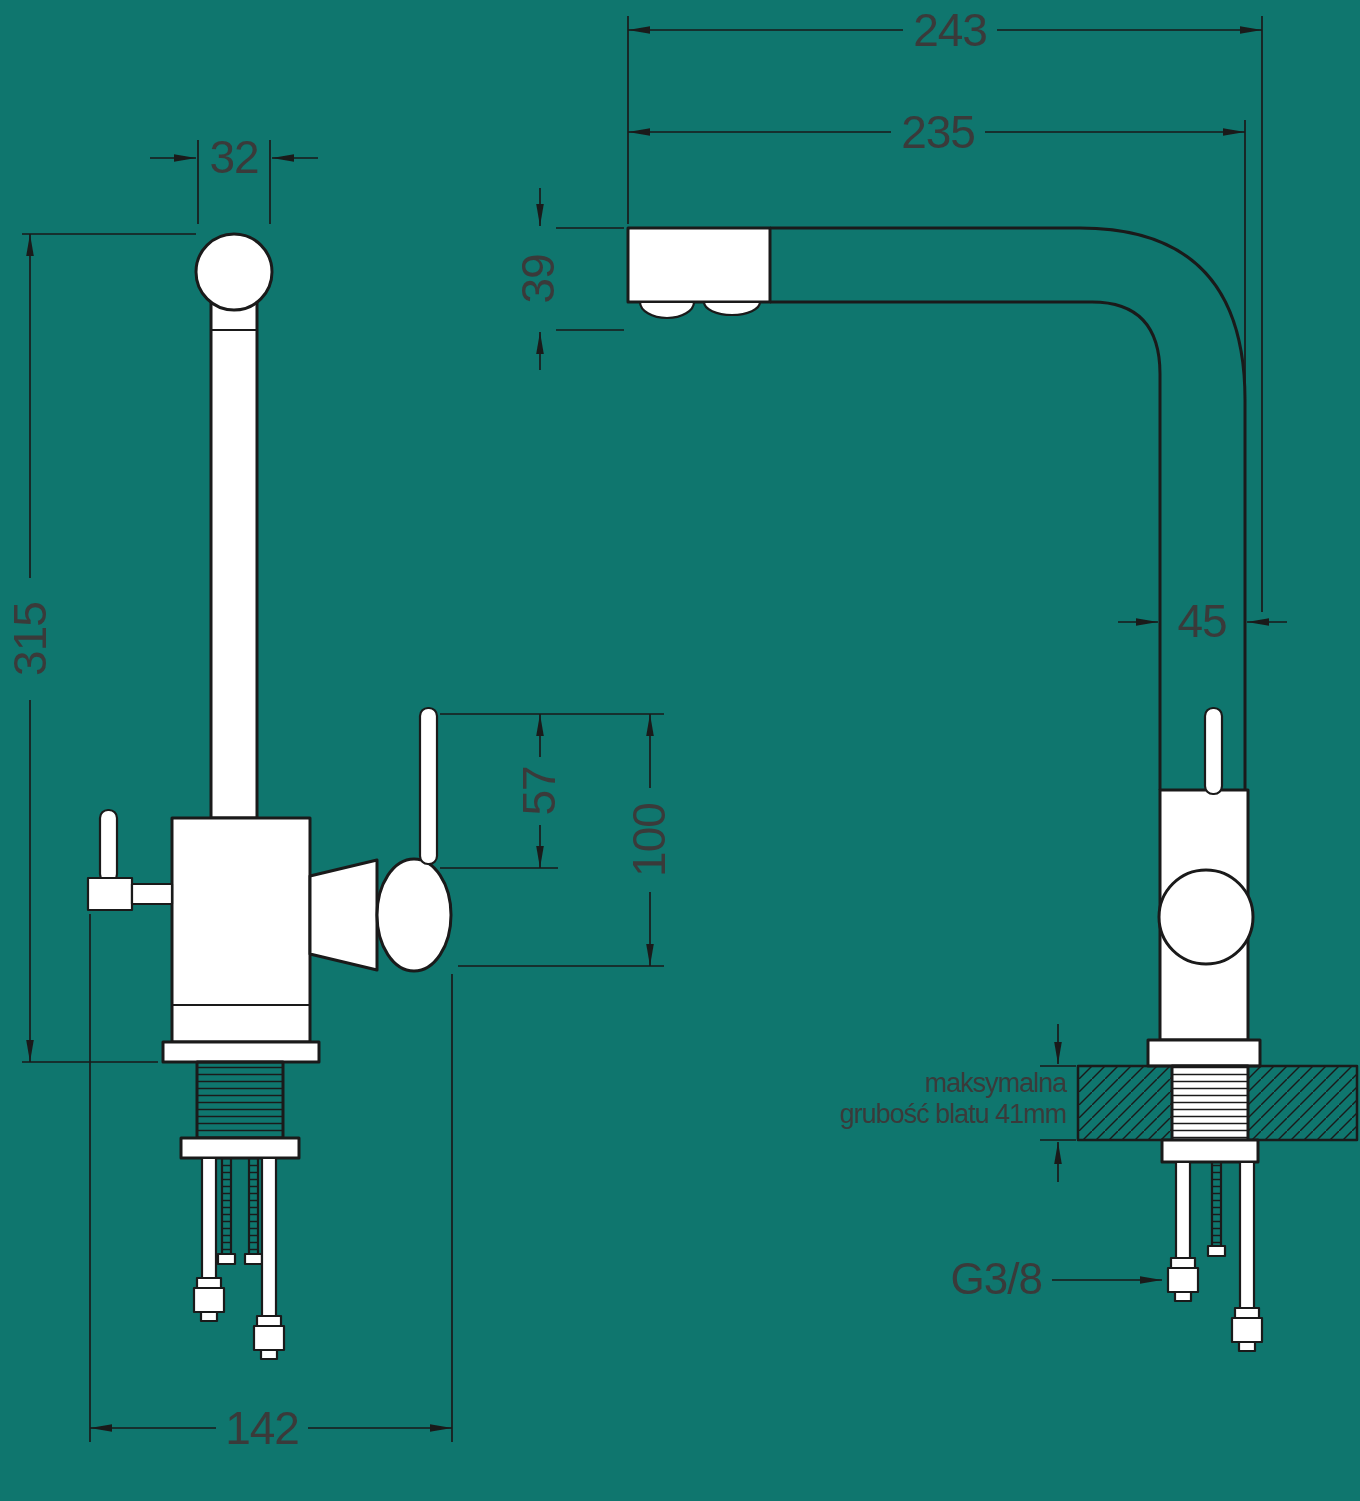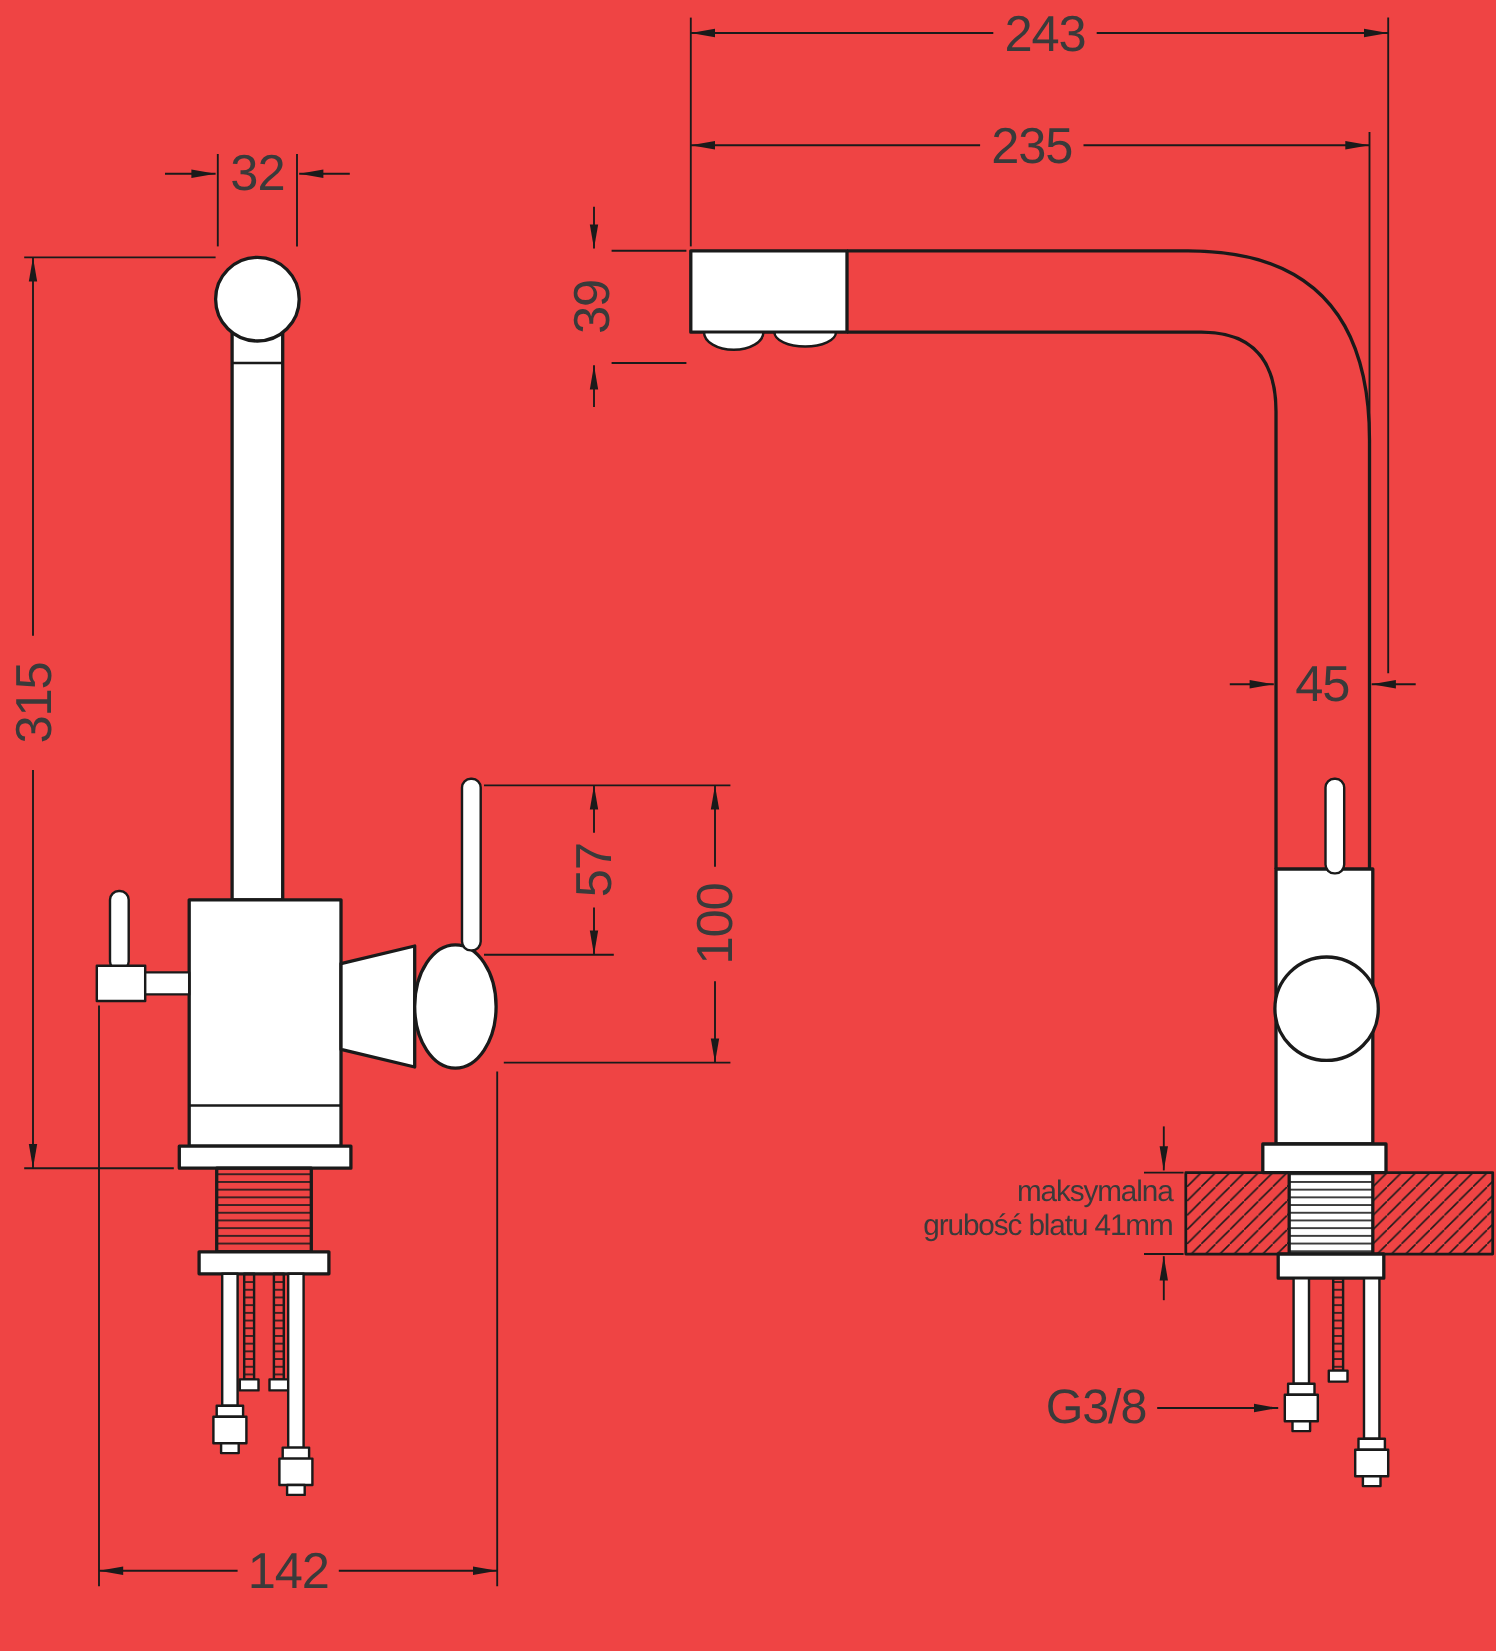--- a/index.html
+++ b/index.html
@@ -1,16 +1,16 @@
 <!DOCTYPE html>
 <html><head>
 <meta charset="utf-8">
 <style>
   html,body{margin:0;padding:0;background:#ffffff;}
-  .stage{position:relative;width:1360px;height:1501px;background:#ef4444;overflow:hidden;}
+  .stage{position:relative;width:1360px;height:1501px;background:#0f766e;overflow:hidden;}
   svg{display:block;}
   text.dt{
     font-family:"Liberation Sans", sans-serif;
     fill:#3a3a3a;
     stroke:none;
     letter-spacing:-1px;
   }
   .s46{font-size:46px;}
   .s44{font-size:44px;}
   .s27{font-size:27px;}

